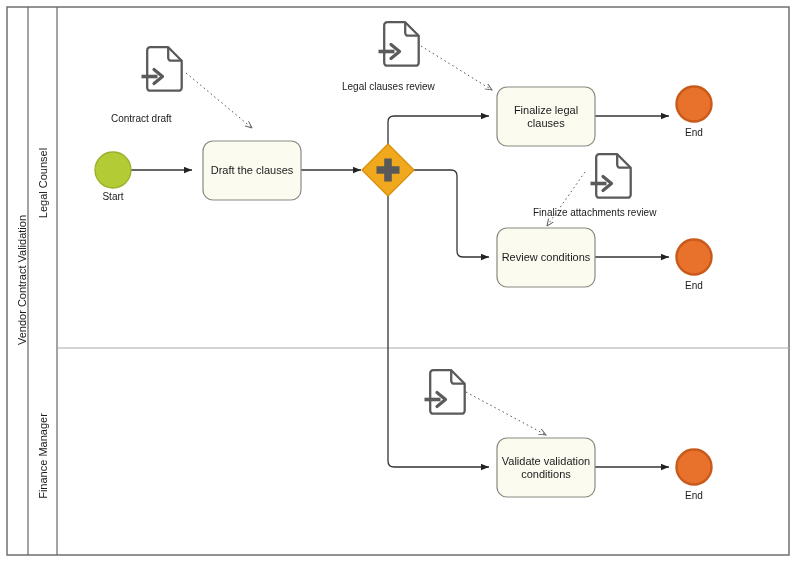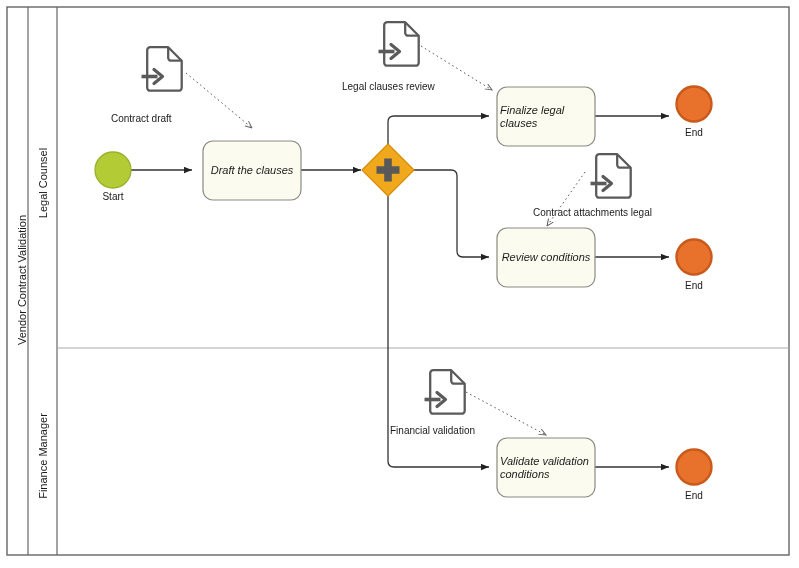--- a/index.html
+++ b/index.html
@@ -16,21 +16,21 @@
     font-size:10px;
     color:#1a1a1a;
     text-align:center;
     line-height:13px;
     white-space:nowrap;
     pointer-events:none;
   }
   .tasklbl{
     position:absolute;
     display:flex;align-items:center;justify-content:center;
-    font-size:11px;line-height:13px;text-align:left;color:#1a1a1a;font-style:italic;
+    font-size:11px;line-height:13px;text-align:center;color:#1a1a1a;
   }
   .vlbl{
     position:absolute;
     font-size:11px;
     color:#1a1a1a;
     transform:rotate(-90deg);
     transform-origin:center center;
     white-space:nowrap;
     text-align:center;
   }
@@ -146,16 +146,15 @@
   <div class="lbl" style="left:644px;top:279px;width:100px;">End</div>
   <div class="lbl" style="left:644px;top:489px;width:100px;">End</div>
 
   <div class="tasklbl" style="left:206px;top:144px;width:92px;height:53px;">Draft the clauses</div>
   <div class="tasklbl" style="left:500px;top:90px;width:92px;height:53px;">Finalize legal clauses</div>
   <div class="tasklbl" style="left:500px;top:231px;width:92px;height:53px;">Review conditions</div>
   <div class="tasklbl" style="left:500px;top:441px;width:92px;height:53px;">Validate validation conditions</div>
 
   <div class="lbl" style="left:111px;top:112px;width:180px;text-align:left;">Contract draft</div>
   <div class="lbl" style="left:342px;top:80px;width:220px;text-align:left;">Legal clauses review</div>
-  <div class="lbl" style="left:533px;top:206px;width:240px;text-align:left;">Contract attachments legal</div>
-  <div class="lbl" style="left:390px;top:424px;width:220px;text-align:left;">Financial validation</div>
+  <div class="lbl" style="left:533px;top:206px;width:240px;text-align:left;">Finalize attachments review</div>
 
 </div>
 
 </body></html>

